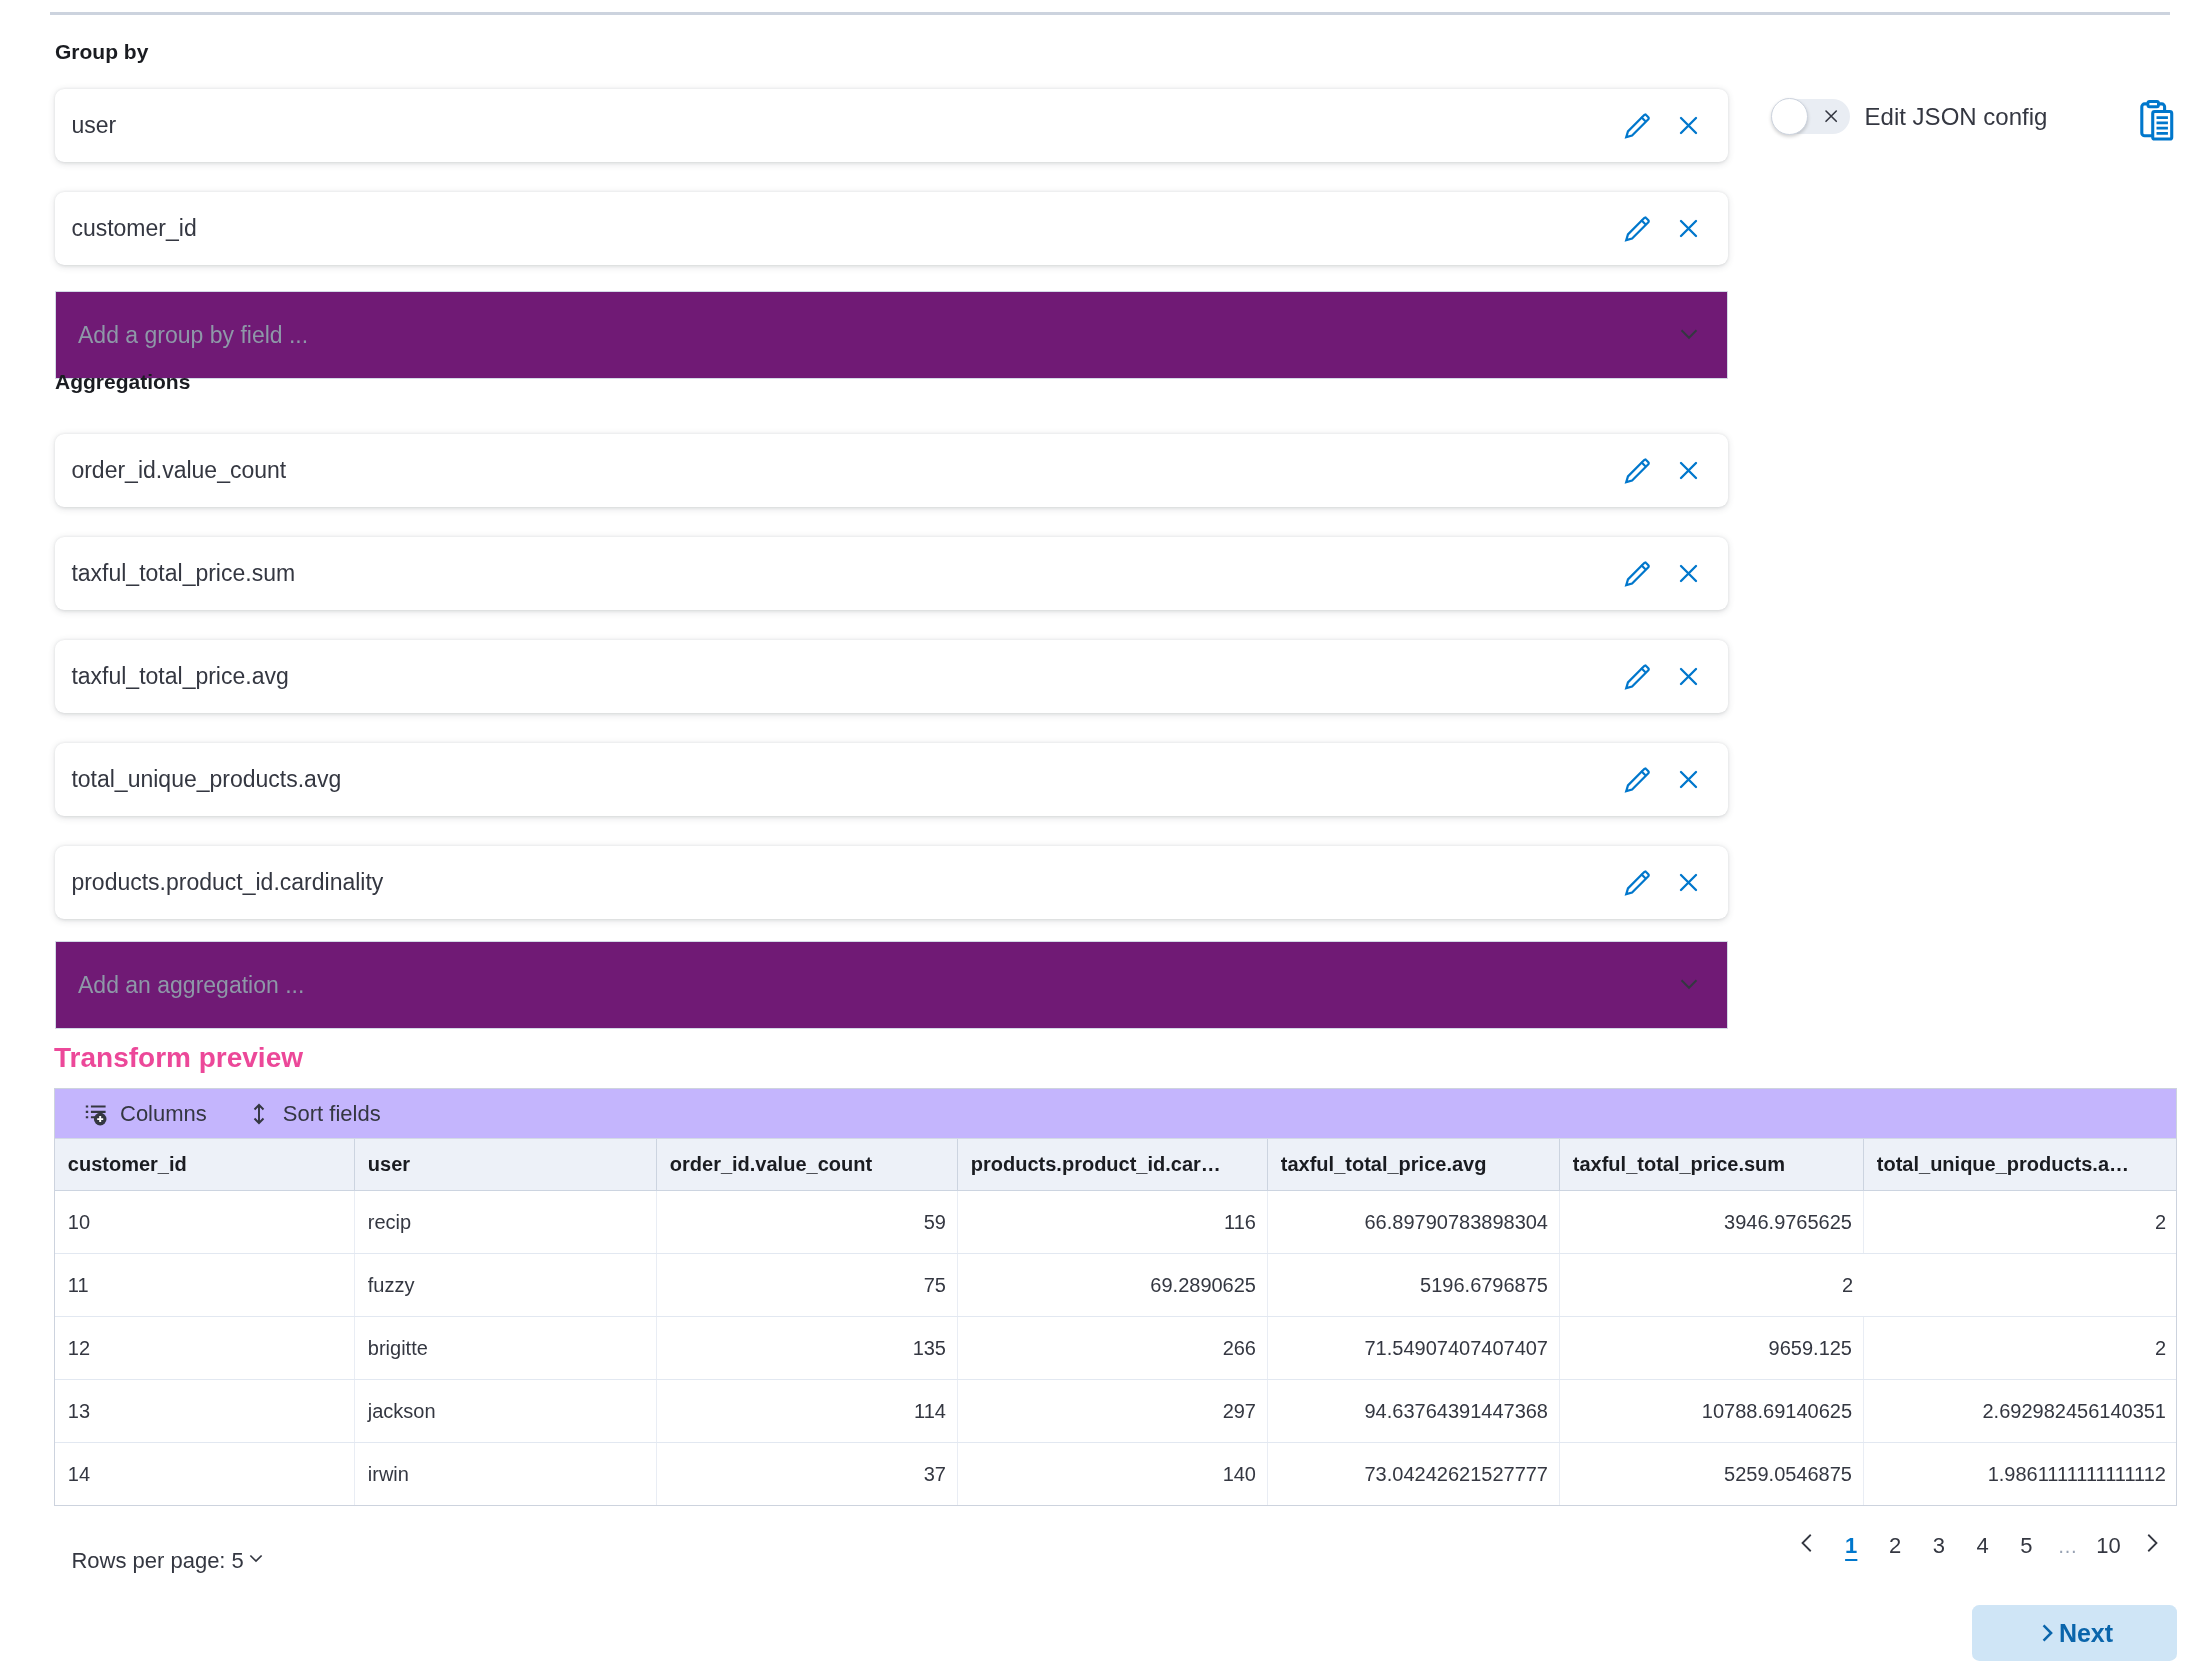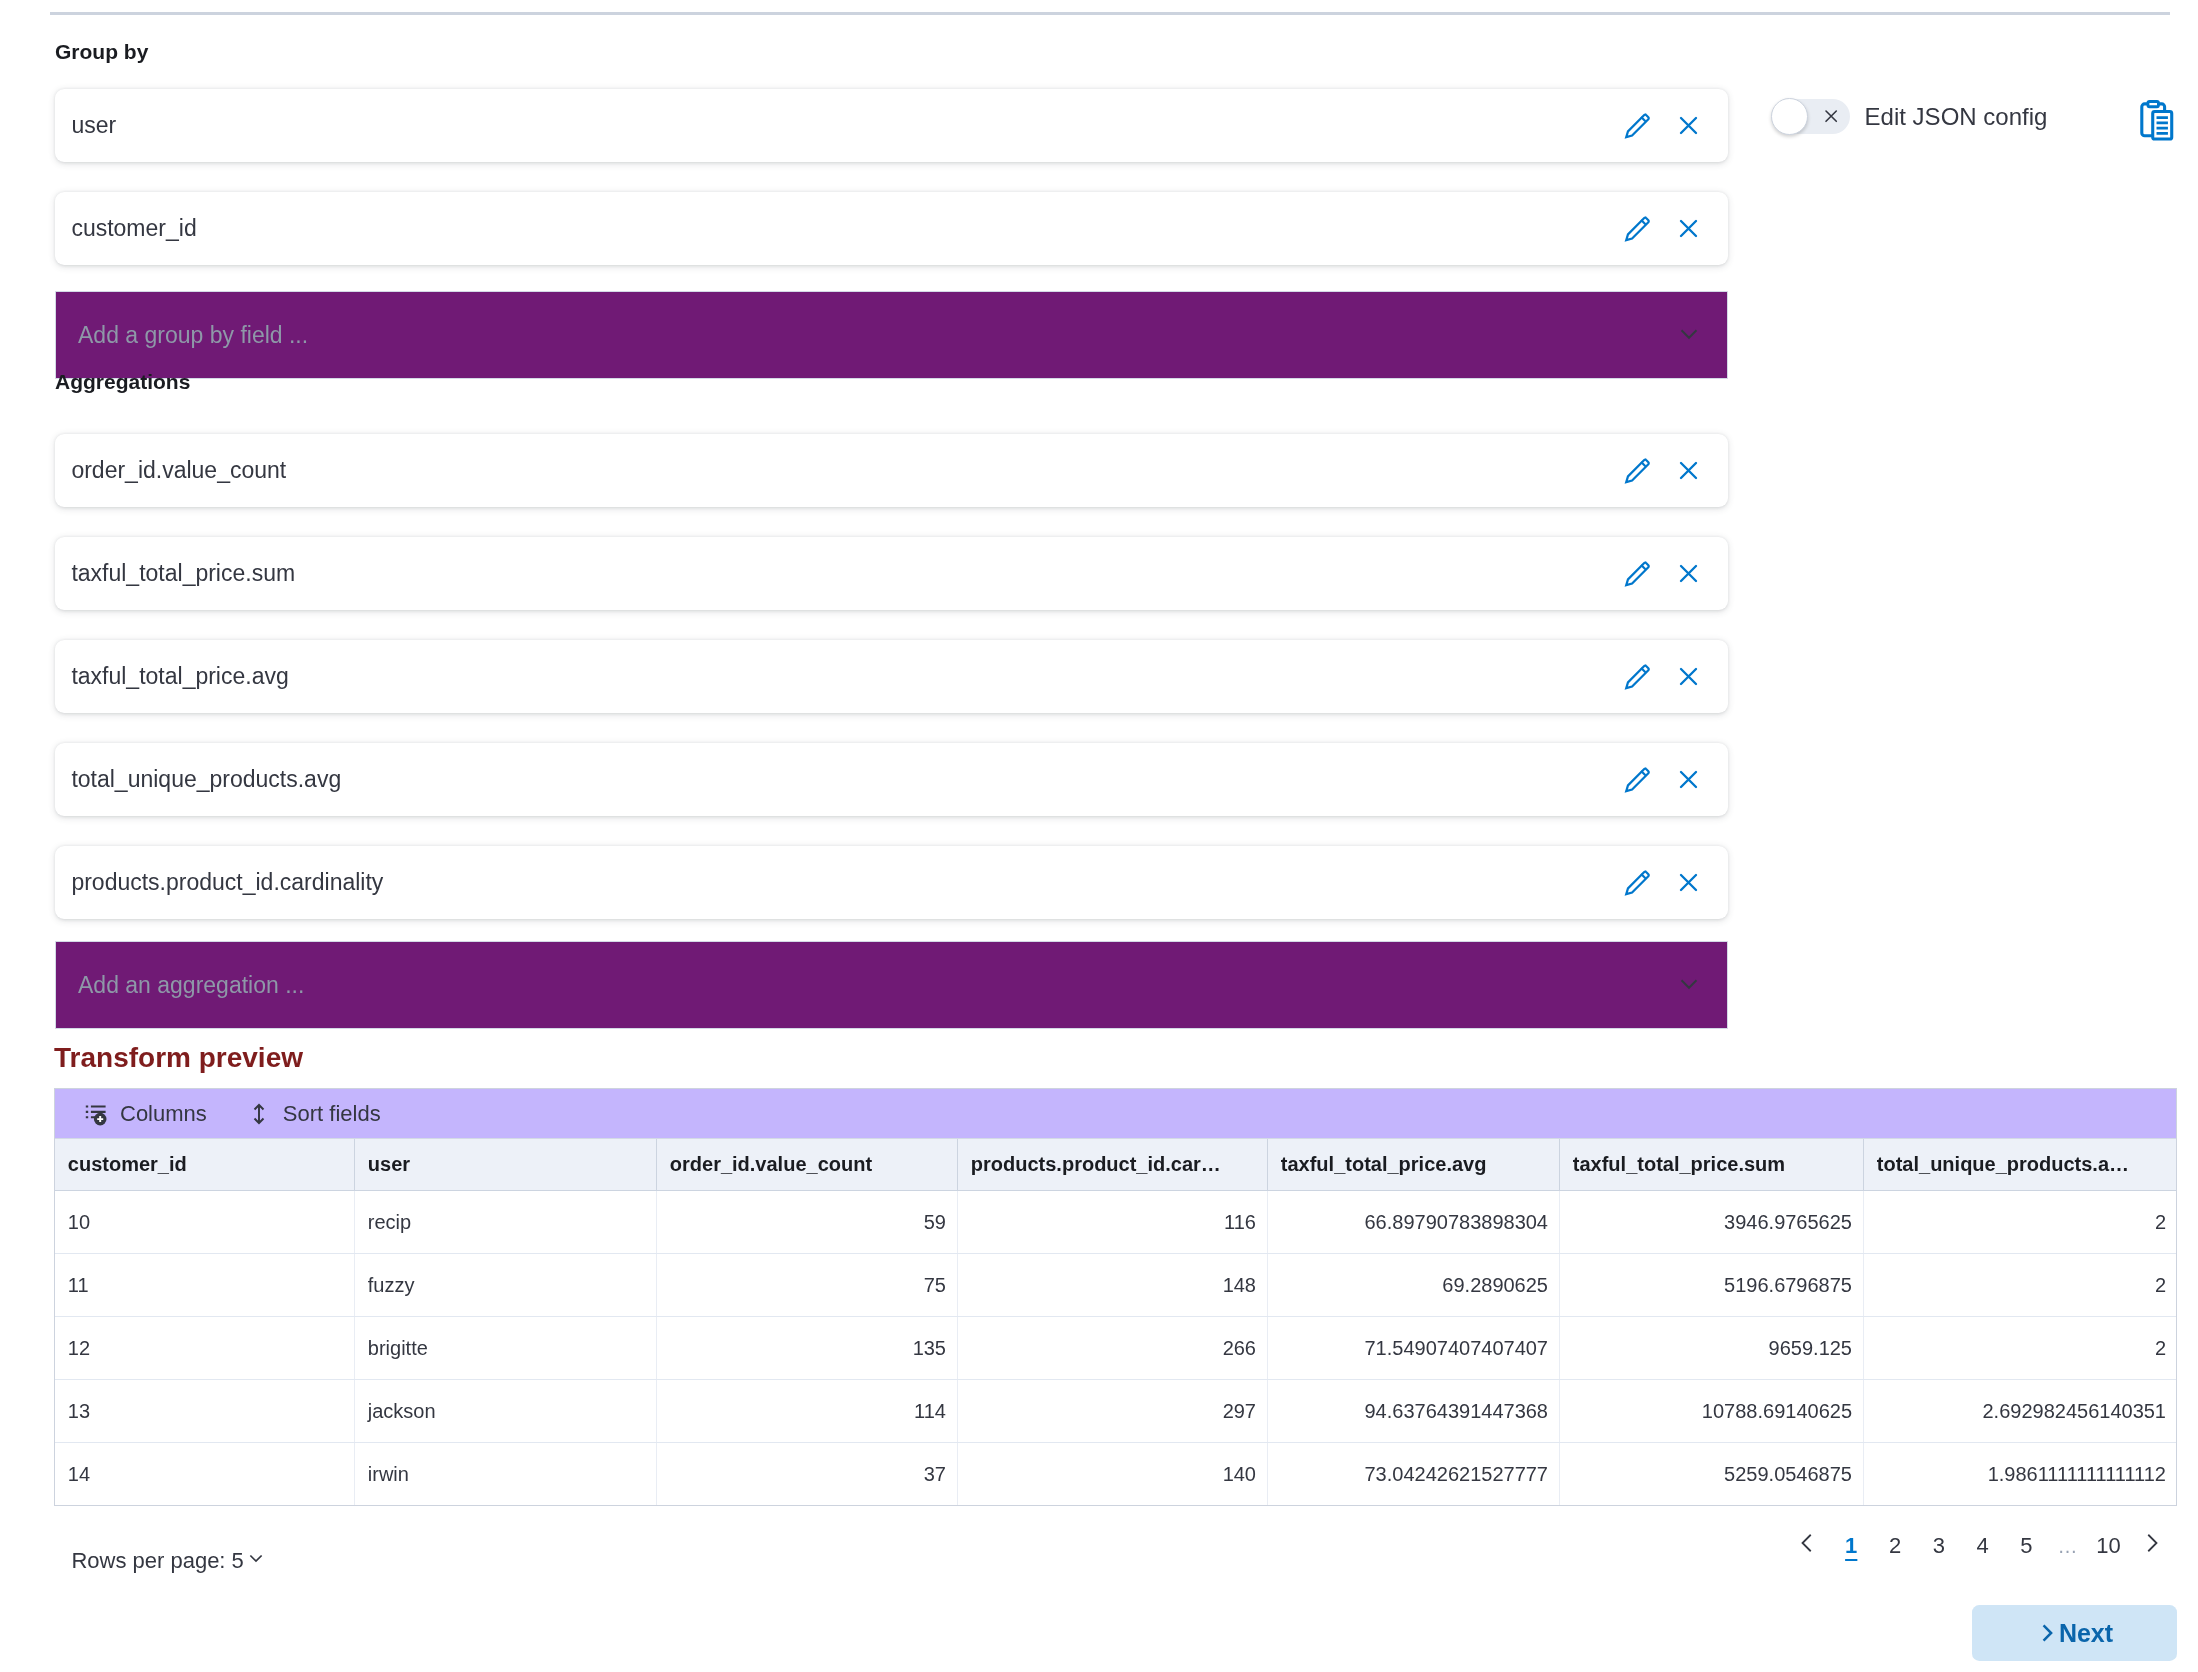--- a/index.html
+++ b/index.html
@@ -40,21 +40,21 @@
   .switch { position:relative; width:77px; height:35px; background:#e9edf3;
     border-radius:17.4px; cursor:pointer; flex:none; }
   .switch-knob { position:absolute; left:-1.8px; top:-0.9px; width:37px; height:37px;
     border-radius:50%; background:#fff; border:0.9px solid #ccd3de;
     box-shadow:0 1.8px 3.7px rgba(0,0,0,.18); }
   .switch-x { position:absolute; right:10px; top:8.2px; color:#343741; }
   .json-label { margin-left:14.6px; font-size:24px; color:#343741; white-space:nowrap; }
   .copy-btn { position:absolute; left:2138px; top:99px; color:#0077cc; }
 
   
-  .preview-title { left:54px; top:1042px; font-size:28px; font-weight:700; color:#7f1d1d; }
+  .preview-title { left:54px; top:1042px; font-size:28px; font-weight:700; color:#ec4899; }
 
   
   .table-panel { left:54px; top:1088px; width:2123px; border:0.9px solid #cdd3de; background:#fff; }
   .tp-toolbar { height:50px; background:#c4b5fd; border-bottom:0.9px solid #d3dae6;
     display:flex; align-items:center; padding-left:29px; gap:40px; }
   .tb-btn { display:flex; align-items:center; gap:12px; background:none; border:none;
     cursor:pointer; font-family:inherit; font-size:22px; color:#343741; font-weight:500; }
   .tb-btn svg { display:block; color:#343741; }
 
   .grid7 { display:grid; grid-template-columns:300px 302px 301px 310px 292px 304px 313px; }
@@ -318,21 +318,20 @@
         <div class="td num">116</div>
         <div class="td num">66.89790783898304</div>
         <div class="td num">3946.9765625</div>
         <div class="td num">2</div>
       </div>
 
       <div class="trow grid7">
         <div class="td">11</div>
         <div class="td">fuzzy</div>
         <div class="td num">75</div>
-        <div class="td num">148</div>
         <div class="td num">69.2890625</div>
         <div class="td num">5196.6796875</div>
         <div class="td num">2</div>
       </div>
 
       <div class="trow grid7">
         <div class="td">12</div>
         <div class="td">brigitte</div>
         <div class="td num">135</div>
         <div class="td num">266</div>

